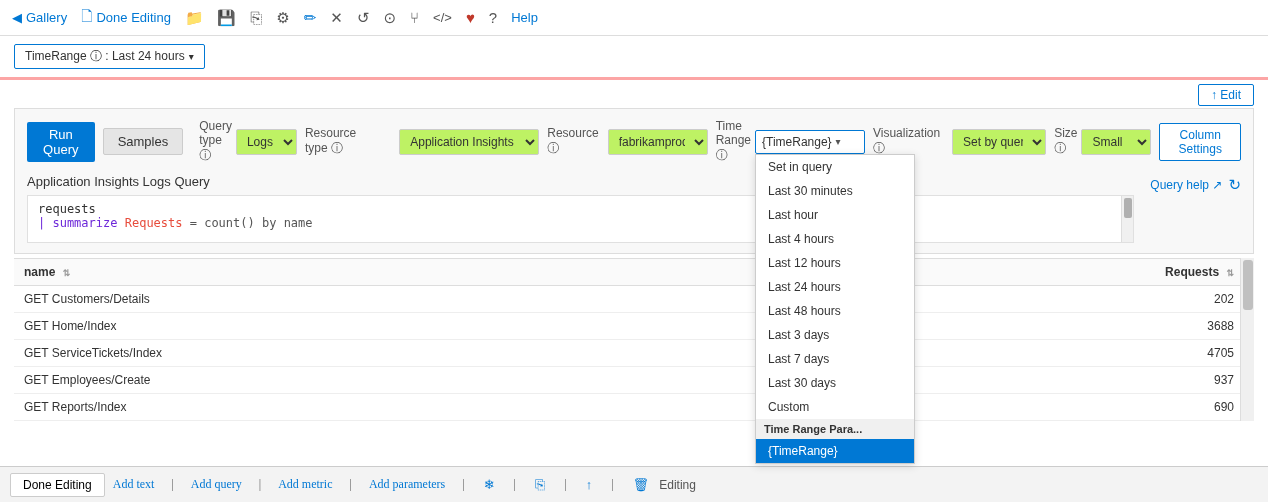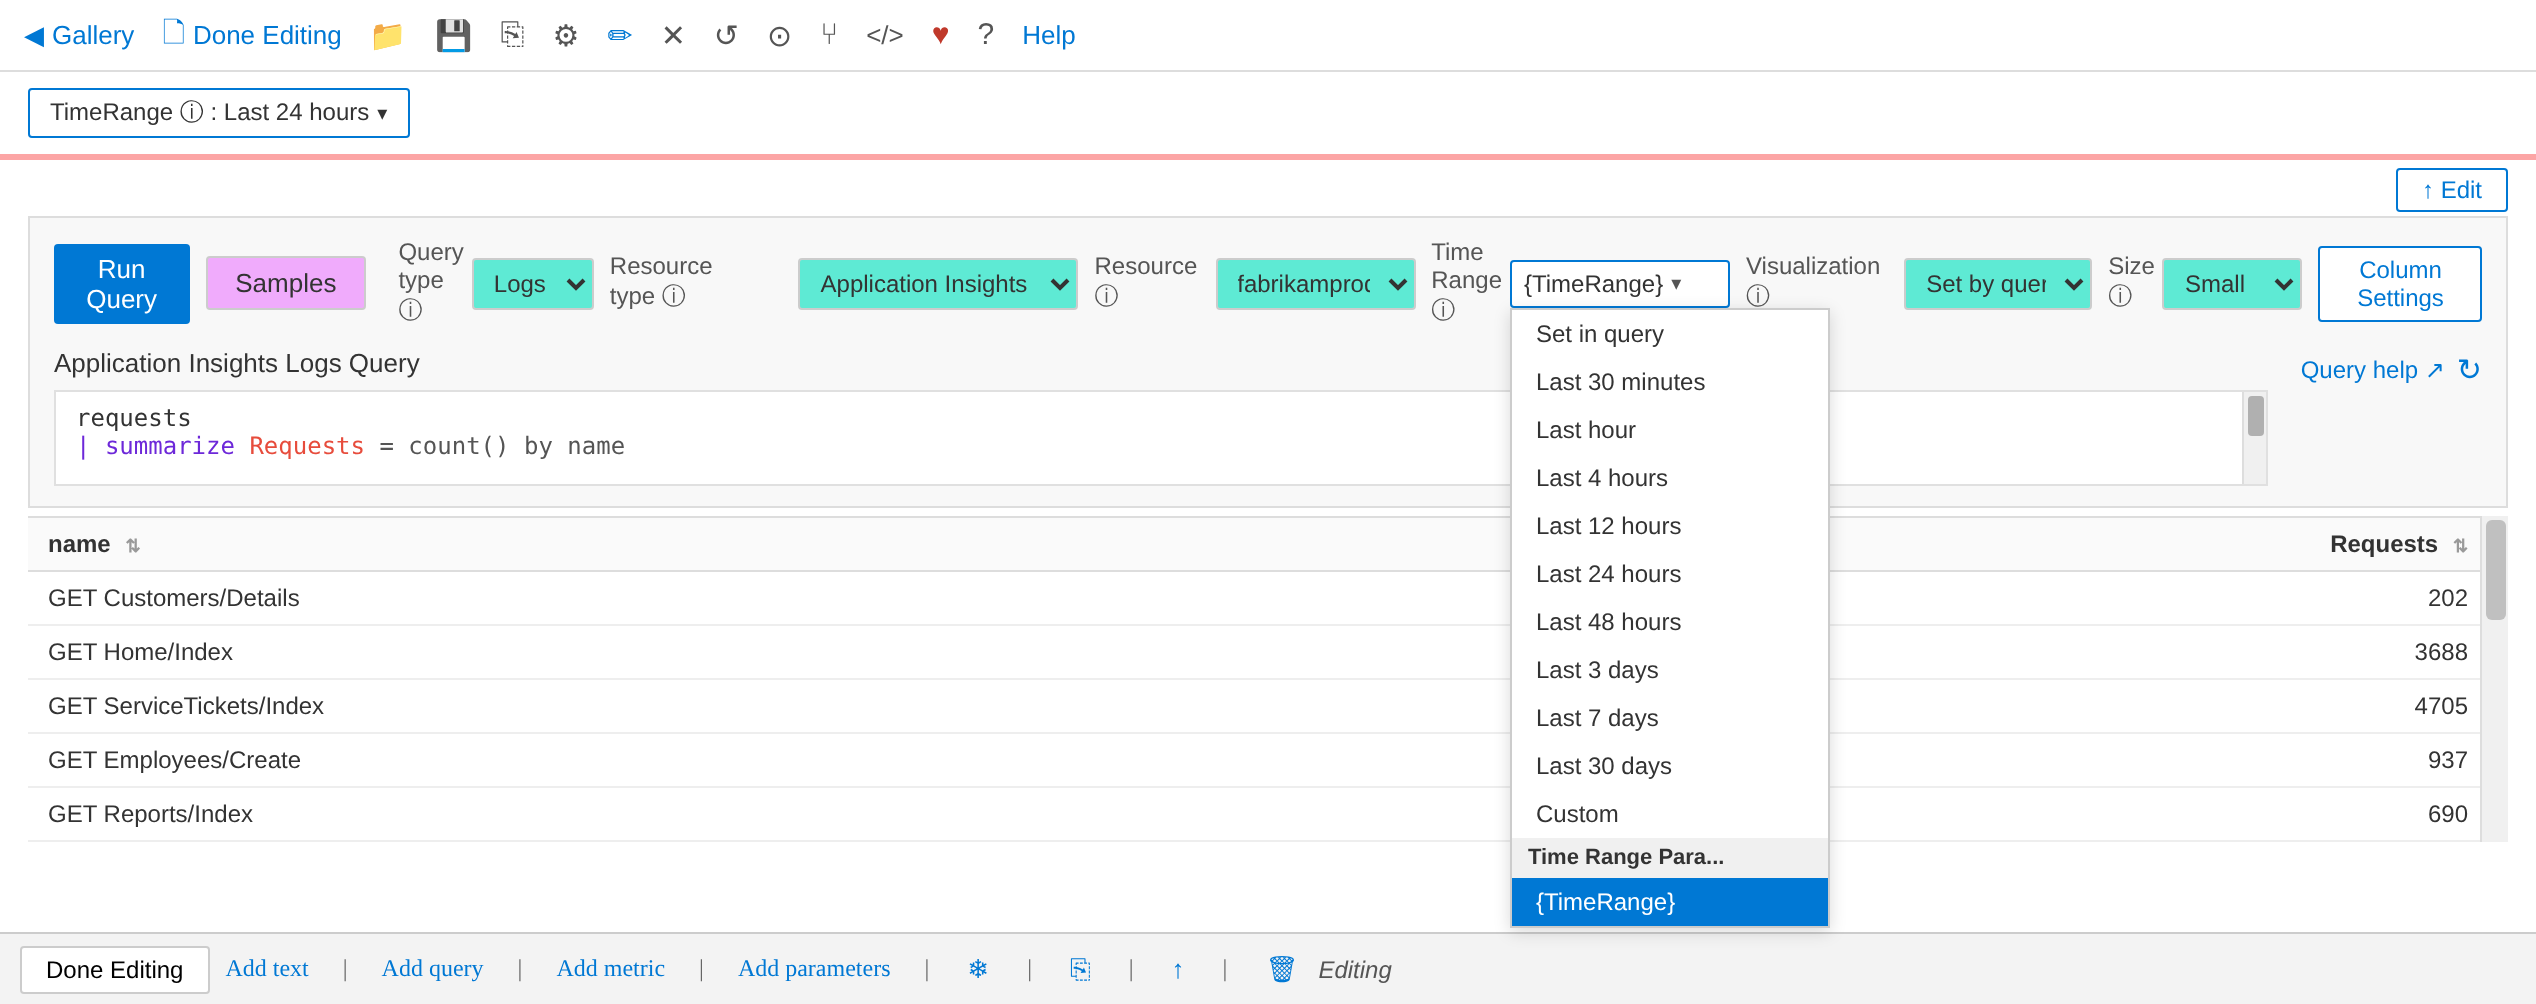--- a/index.html
+++ b/index.html
@@ -28,27 +28,27 @@
       padding: 3px 12px; cursor: pointer; font-size: 12px; border-radius: 2px;
     }
     .query-controls {
       display: flex; align-items: center; gap: 8px; margin-bottom: 10px;
     }
     .btn-primary {
       background: #0078d4; color: #fff; border: none;
       padding: 5px 14px; cursor: pointer; font-size: 13px; border-radius: 2px;
     }
     .btn-secondary {
-      background: #f0abfc; color: #333; border: 1px solid #ccc;
+      background: #e5e5e5; color: #333; border: 1px solid #ccc;
       padding: 5px 14px; cursor: pointer; font-size: 13px; border-radius: 2px;
     }
     .label-with-info { font-size: 12px; color: #555; display: flex; align-items: center; gap: 3px; }
 
     select.control-select {
-      border: 1px solid #ccc; background: #5eead4; padding: 4px 6px;
+      border: 1px solid #ccc; background: #bef264; padding: 4px 6px;
       font-size: 12px; border-radius: 2px; cursor: pointer; color: #333;
     }
 
     
     .time-range-wrapper { position: relative; }
     .time-range-select {
       border: 1px solid #0078d4; background: #fff; padding: 4px 6px;
       font-size: 12px; border-radius: 2px; cursor: pointer; color: #333;
       display: flex; align-items: center; gap: 4px; min-width: 110px;
     }
@@ -347,15 +347,15 @@
       <span class="footer-link">Add parameters</span>
       <span class="footer-sep"> | </span>
       <span class="footer-icon">❄</span>
       <span class="footer-sep"> | </span>
       <span class="footer-icon">⎘</span>
       <span class="footer-sep"> | </span>
       <span class="footer-icon">↑</span>
       <span class="footer-sep"> | </span>
       <span class="footer-icon">🗑</span>
     </div>
-    <span style="font-size:12px;color:#555;margin-left:0;font-style:italic;">Editing</span>
+    <span style="font-size:12px;color:#555;margin-left:0;">Editing</span>
   </div>
 </div>
 
 </body></html>

